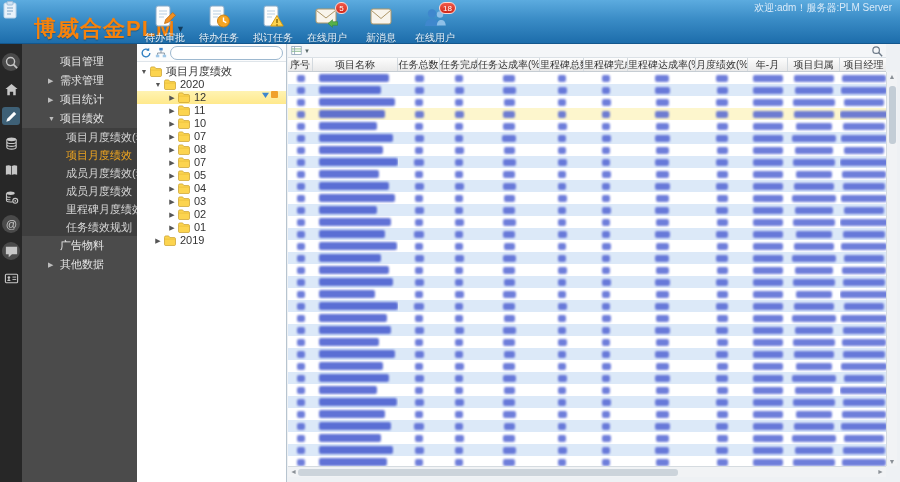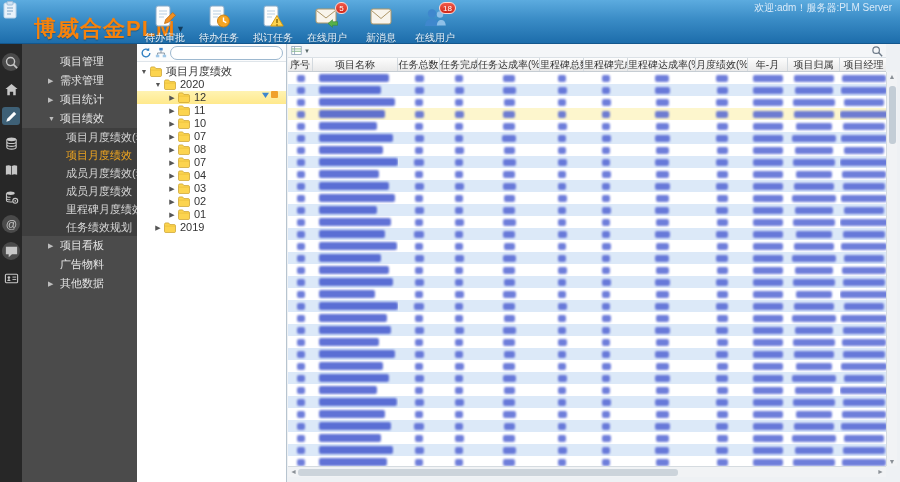--- a/index.html
+++ b/index.html
@@ -242,21 +242,20 @@
       <div class="mitem"><span>项目管理</span></div>
       <div class="mitem"><span class="arr">▶</span><span>需求管理</span></div>
       <div class="mitem"><span class="arr">▶</span><span>项目统计</span></div>
       <div class="mitem"><span class="arr">▼</span><span>项目绩效</span></div>
       <div class="mitem sub"><span>项目月度绩效(动态)</span></div>
       <div class="mitem sub selected"><span>项目月度绩效</span></div>
       <div class="mitem sub"><span>成员月度绩效(动态)</span></div>
       <div class="mitem sub"><span>成员月度绩效</span></div>
       <div class="mitem sub"><span>里程碑月度绩效</span></div>
       <div class="mitem sub"><span>任务绩效规划</span></div>
-      <div class="mitem"><span class="arr">▶</span><span>项目看板</span></div>
       <div class="mitem"><span>广告物料</span></div>
       <div class="mitem"><span class="arr">▶</span><span>其他数据</span></div>
     </aside>
 
   <section id="treepanel">
     <div id="tree-toolbar">
       <svg viewBox="0 0 14 14">
           <path d="M11.5 7a4.5 4.5 0 1 1-1.3-3.2" fill="none" stroke="#2f7fc2" stroke-width="1.6"></path>
           <path d="M10.7 1v3.4H7.3z" fill="#2f7fc2"></path>
         </svg>
@@ -345,20 +344,30 @@
         </div>
         <div class="tnode" style="padding-left: 30px;">
           <span class="exp">▶</span>
           <span class="ficon">
             <svg viewBox="0 0 14 12">
               <path d="M1 2.5C1 1.7 1.5 1 2.3 1h3.2l1.4 1.8h4.8c.7 0 1.3.6 1.3 1.3v6.2c0 .7-.6 1.2-1.3 1.2H2.3C1.6 11.5 1 11 1 10.3z" fill="#fcd44f" stroke="#c9a02e" stroke-width="0.8"></path>
               <path d="M1 4.5h12" stroke="#e8bc38" stroke-width="0.7"></path>
             </svg>
           </span>
           <span>07</span>
+        </div>
+        <div class="tnode" style="padding-left: 30px;">
+          <span class="exp">▶</span>
+          <span class="ficon">
+            <svg viewBox="0 0 14 12">
+              <path d="M1 2.5C1 1.7 1.5 1 2.3 1h3.2l1.4 1.8h4.8c.7 0 1.3.6 1.3 1.3v6.2c0 .7-.6 1.2-1.3 1.2H2.3C1.6 11.5 1 11 1 10.3z" fill="#fcd44f" stroke="#c9a02e" stroke-width="0.8"></path>
+              <path d="M1 4.5h12" stroke="#e8bc38" stroke-width="0.7"></path>
+            </svg>
+          </span>
+          <span>05</span>
         </div>
         <div class="tnode" style="padding-left: 30px;">
           <span class="exp">▶</span>
           <span class="ficon">
             <svg viewBox="0 0 14 12">
               <path d="M1 2.5C1 1.7 1.5 1 2.3 1h3.2l1.4 1.8h4.8c.7 0 1.3.6 1.3 1.3v6.2c0 .7-.6 1.2-1.3 1.2H2.3C1.6 11.5 1 11 1 10.3z" fill="#fcd44f" stroke="#c9a02e" stroke-width="0.8"></path>
               <path d="M1 4.5h12" stroke="#e8bc38" stroke-width="0.7"></path>
             </svg>
           </span>
           <span>04</span>

